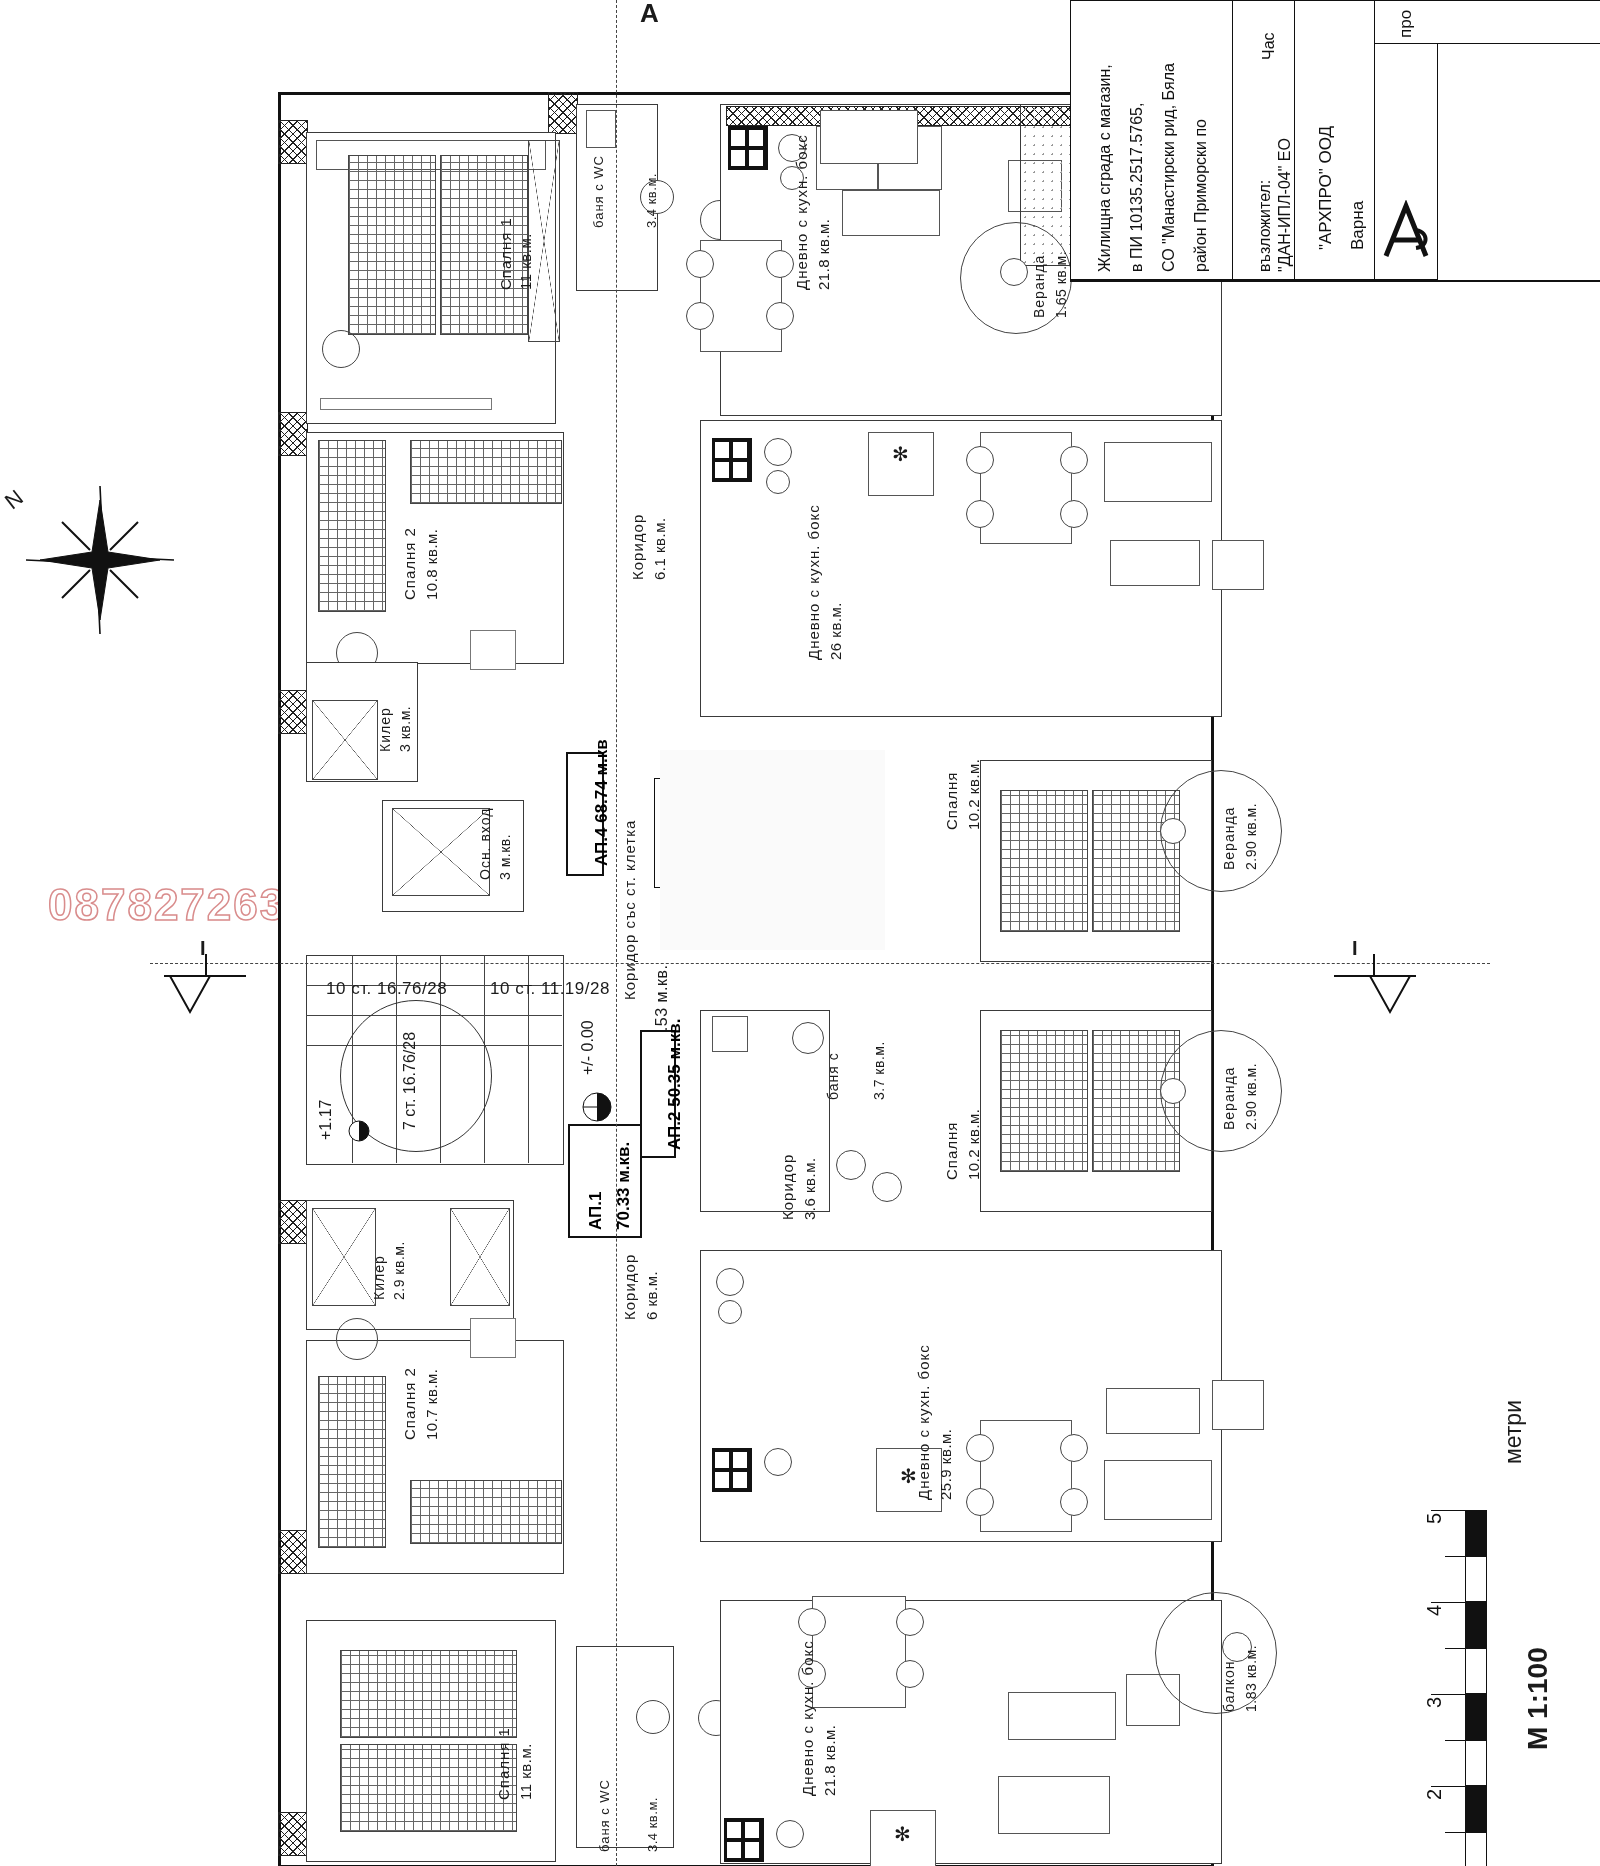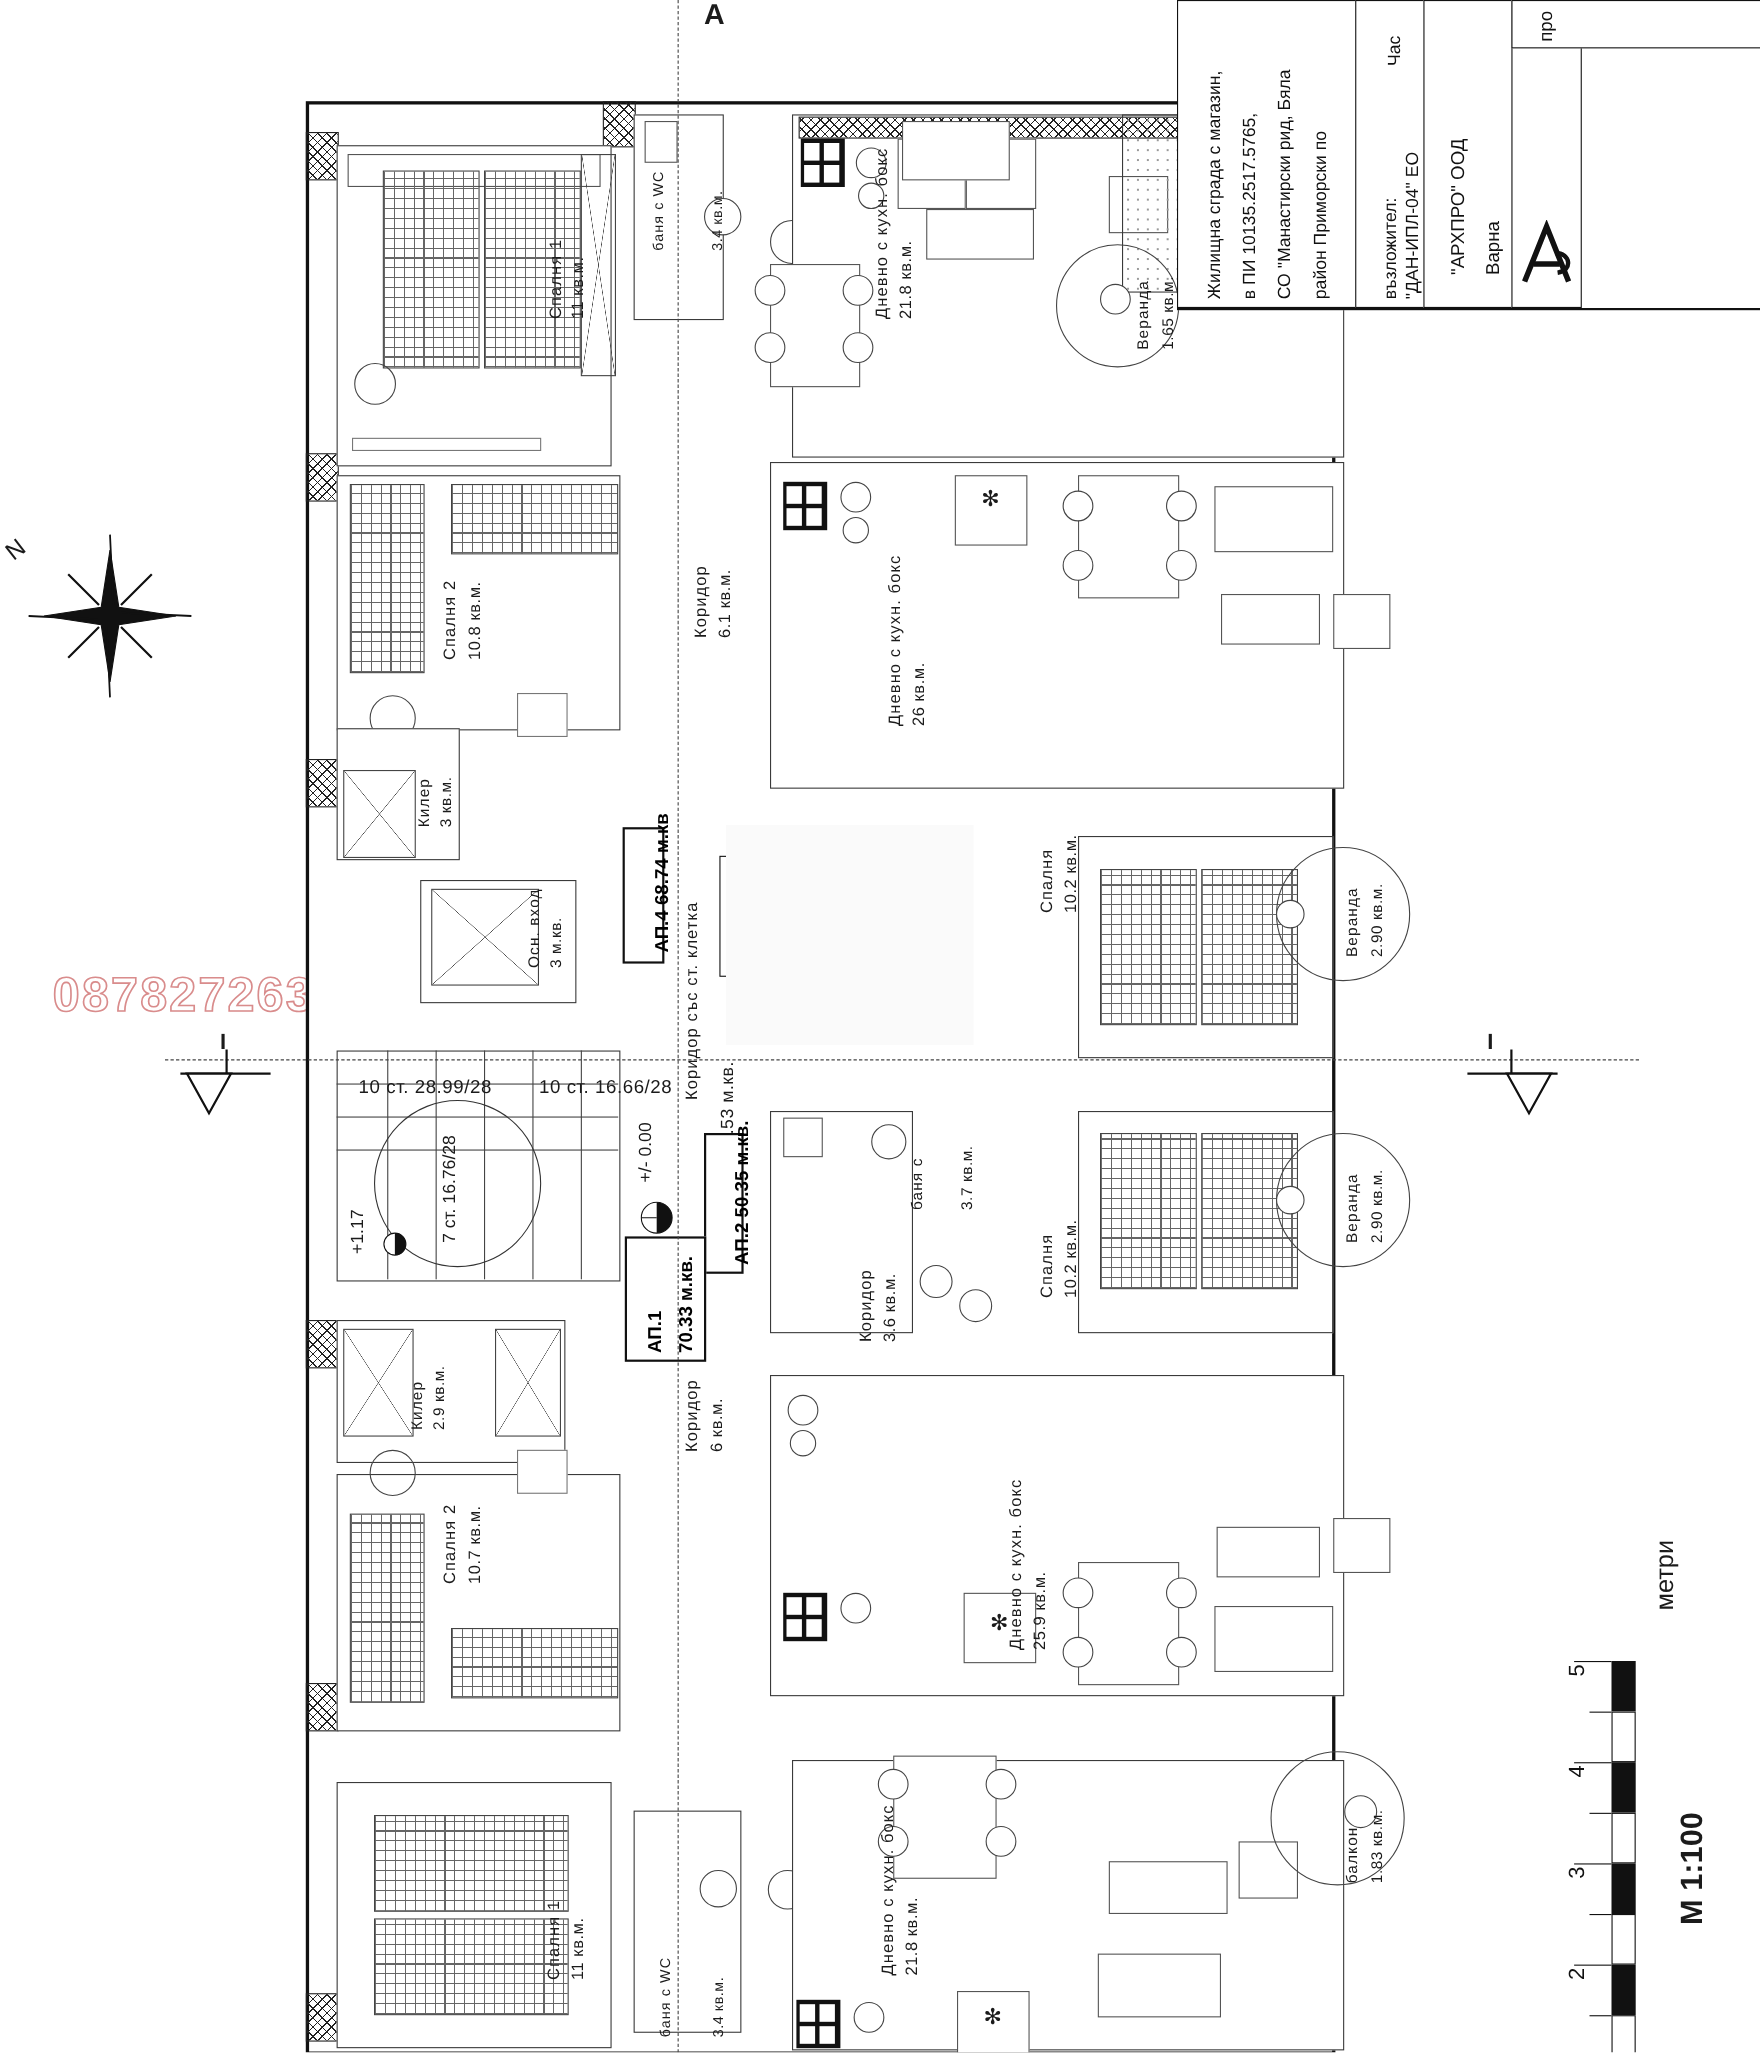--- a/index.html
+++ b/index.html
@@ -196,22 +196,22 @@
   <div class="thinline" style="left:306px;top:985px;width:256px;height:1px;"></div>
   <div class="thinline" style="left:306px;top:1015px;width:256px;height:1px;"></div>
   <div class="thinline" style="left:306px;top:1045px;width:256px;height:1px;"></div>
   <div class="thinline" style="left:352px;top:955px;width:1px;height:208px;"></div>
   <div class="thinline" style="left:396px;top:955px;width:1px;height:208px;"></div>
   <div class="thinline" style="left:440px;top:955px;width:1px;height:208px;"></div>
   <div class="thinline" style="left:484px;top:955px;width:1px;height:208px;"></div>
   <div class="thinline" style="left:528px;top:955px;width:1px;height:208px;"></div>
   <div class="doorarc" style="left:340px;top:1000px;width:150px;height:150px;border-color:#333;"></div>
 
-  <div class="lbl" style="left:326px;top:980px;font-size:17px;letter-spacing:.5px;">10 ст. 28.99/28</div>
-  <div class="lbl" style="left:490px;top:980px;font-size:17px;letter-spacing:.5px;">10 ст. 16.66/28</div>
+  <div class="lbl" style="left:326px;top:980px;font-size:17px;letter-spacing:.5px;">10 ст. 16.76/28</div>
+  <div class="lbl" style="left:490px;top:980px;font-size:17px;letter-spacing:.5px;">10 ст. 11.19/28</div>
   <div class="lbl rot90" style="left:402px;top:1130px;font-size:16px;">7 ст. 16.76/28</div>
   <div class="lbl rot90" style="left:318px;top:1140px;font-size:16px;">+1.17</div>
   <div class="lbl rot90" style="left:580px;top:1075px;font-size:16px;">+/- 0.00</div>
 
   <svg style="position:absolute;left:582px;top:1092px;" width="30" height="30">
     <circle cx="15" cy="15" r="14" fill="#fff" stroke="#111"></circle>
     <path d="M15,1 A14,14 0 0,1 15,29 Z" fill="#111"></path>
     <path d="M15,15 L1,15" stroke="#111"></path>
   </svg>
   <svg style="position:absolute;left:348px;top:1120px;" width="22" height="22">

